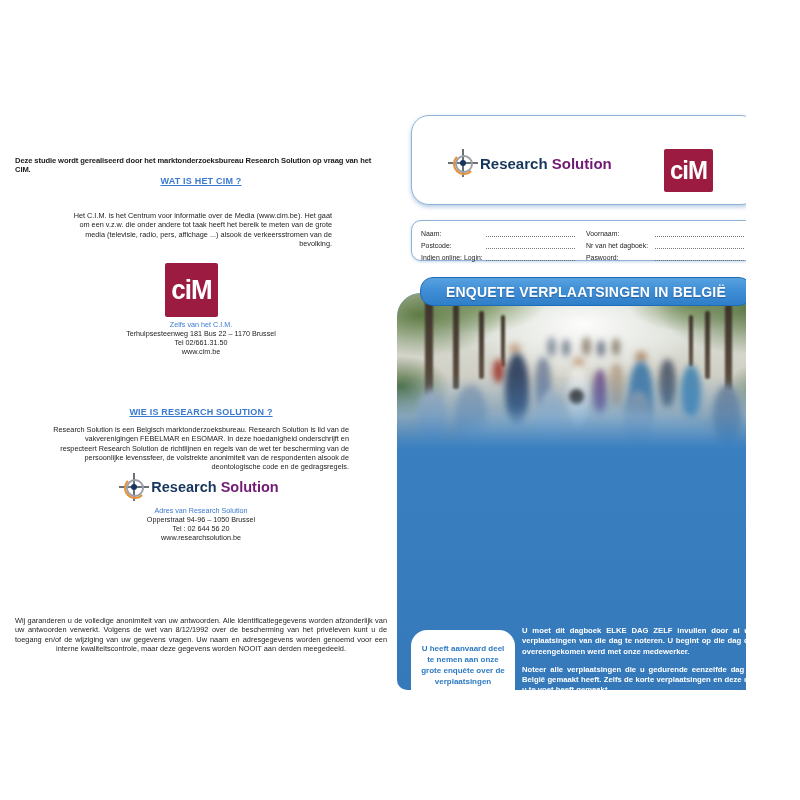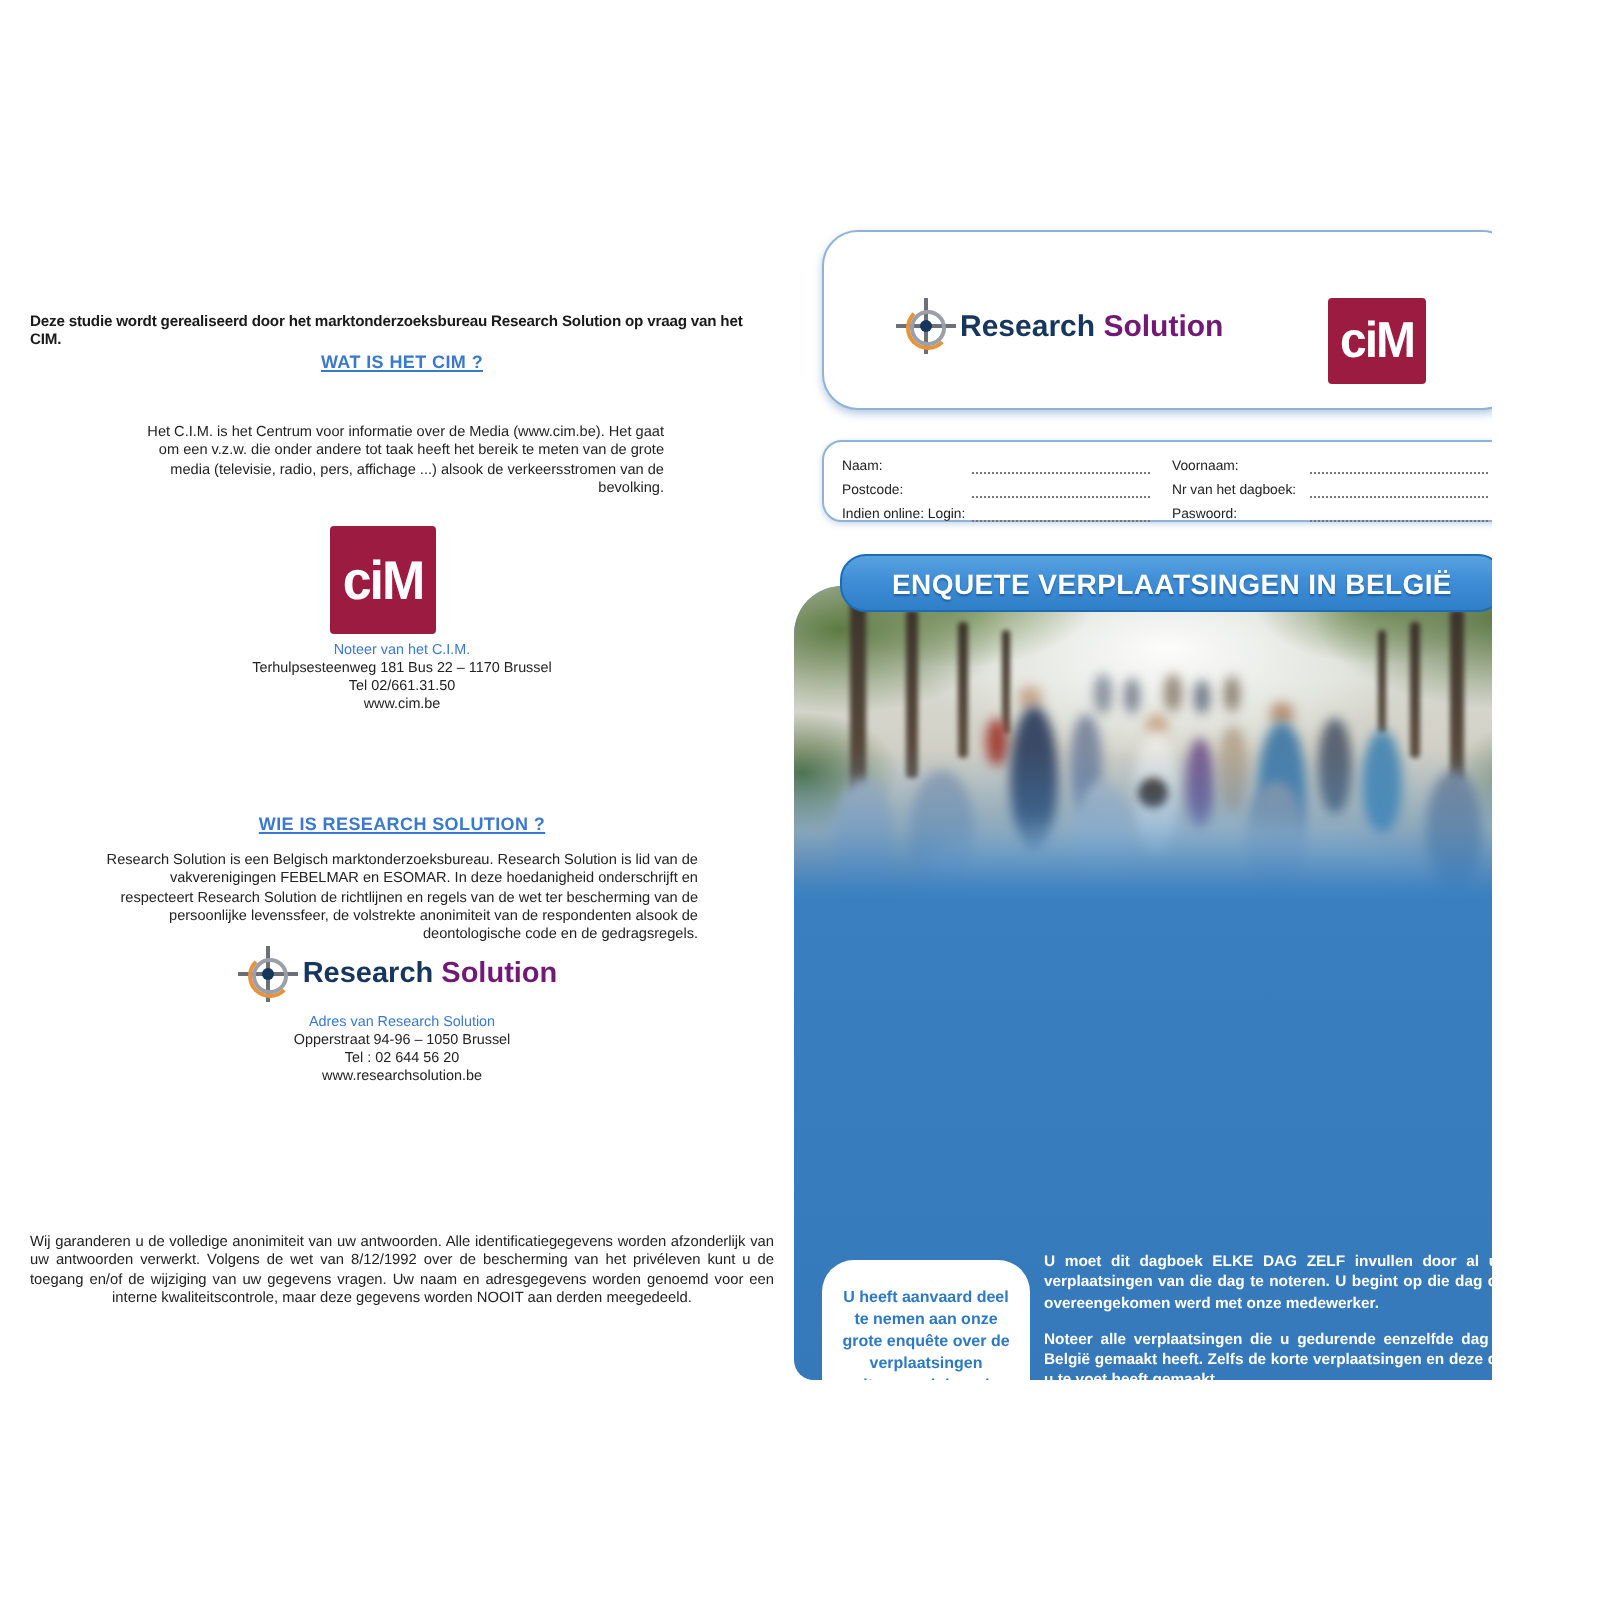--- a/index.html
+++ b/index.html
@@ -79,21 +79,21 @@
   <div class="abs intro-line">Deze studie wordt gerealiseerd door het marktonderzoeksbureau Research Solution op vraag van het CIM.</div>
 
   <div class="abs sec-head" style="top:176px;">WAT IS HET CIM ?</div>
   <div class="abs sec-para" style="top:211px;padding:0 55px;width:262px;">Het C.I.M. is het Centrum voor informatie over de Media (www.cim.be). Het gaat om een v.z.w. die onder andere tot taak heeft het bereik te meten van de grote media (televisie, radio, pers, affichage ...) alsook de verkeersstromen van de bevolking.</div>
 
   <div class="abs cim-logo cim-big">
     <span>ciM</span>
   </div>
 
   <div class="abs addr" style="top:320px;">
-    <div class="t">Noteer van het C.I.M.</div>
+    <div class="t">Zelfs van het C.I.M.</div>
     <div>Terhulpsesteenweg 181 Bus 22 – 1170 Brussel</div>
     <div>Tel  02/661.31.50</div>
     <div>www.cim.be</div>
   </div>
 
   <div class="abs sec-head" style="top:407px;text-align:center;">WIE IS RESEARCH SOLUTION ?</div>
   <div class="abs sec-para" style="top:425px;padding:0 38px;width:296px;">Research Solution is een Belgisch marktonderzoeksbureau. Research Solution is lid van de vakverenigingen  FEBELMAR en ESOMAR. In deze hoedanigheid onderschrijft en respecteert Research Solution de richtlijnen en regels van de wet ter bescherming van de persoonlijke levenssfeer, de volstrekte anonimiteit van de respondenten alsook de deontologische code en de gedragsregels.</div>
 
   <div class="abs rs-row" style="top:476px;">
     <span class="rs-icon">

